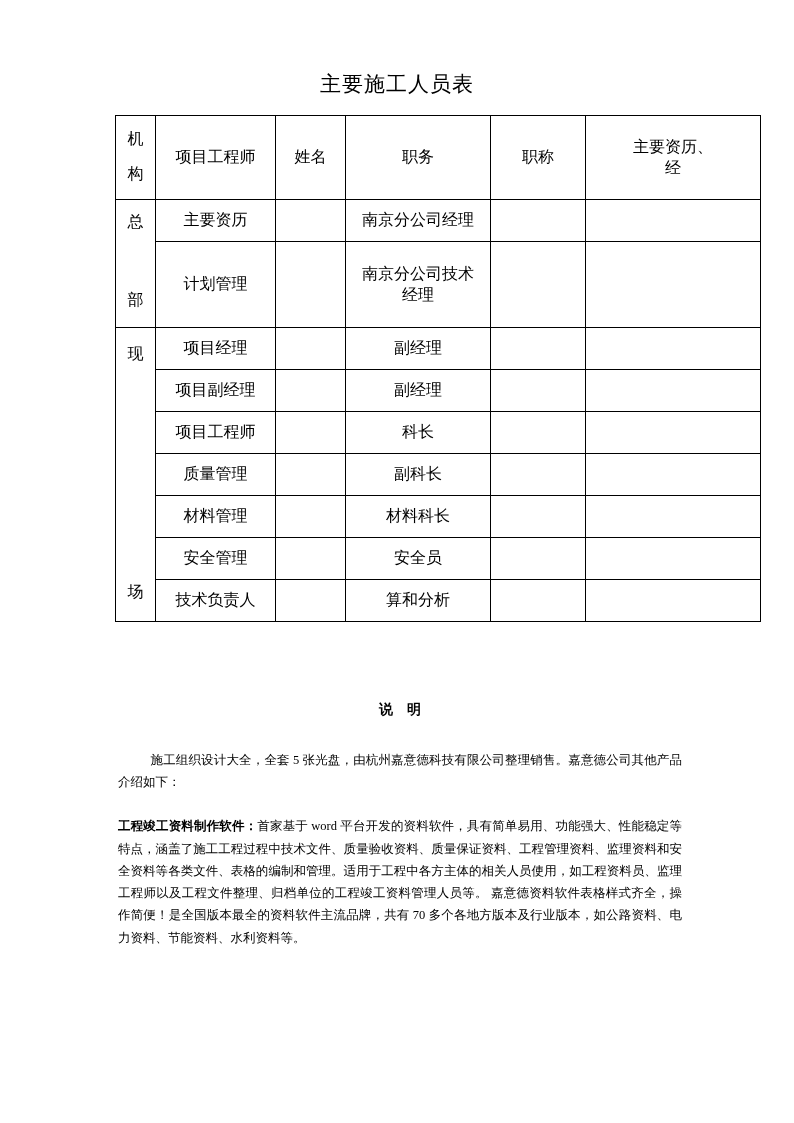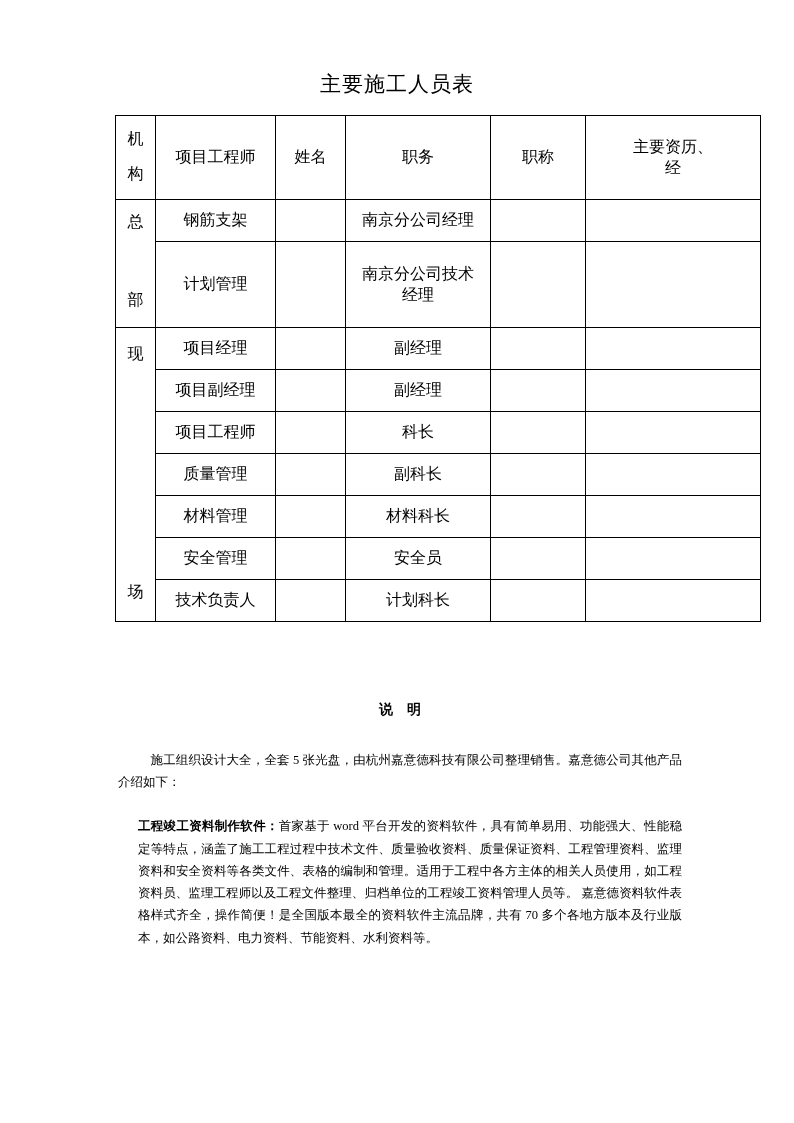--- a/index.html
+++ b/index.html
@@ -62,21 +62,20 @@
     font-size: 14px;
     font-weight: 700;
     margin-bottom: 26px;
   }
   .intro-para {
     text-indent: 2.6em;
     margin-bottom: 22px;
   }
   .product-para {
     margin-bottom: 23px;
-    margin-left: 20px;
   }
   .bold { font-weight: 700; }
 </style>
 </head>
 <body>
 
 <div class="page">
 
   <h1 class="doc-title">主要施工人员表</h1>
 
@@ -105,21 +104,21 @@
 经</td>
       </tr>
 
       <tr class="rh-a">
         <td class="vcell" rowspan="2">
           <div class="vstack pad-md">
             <span>总</span>
             <span>部</span>
           </div>
         </td>
-        <td>钢筋支架</td>
+        <td>主要资历</td>
         <td></td>
         <td>南京分公司经理</td>
         <td></td>
         <td></td>
       </tr>
 
       <tr class="rh-b">
         <td class="pre">计划管理</td>
         <td></td>
         <td class="pre">南京分公司技术
@@ -178,21 +177,21 @@
         <td>安全管理</td>
         <td></td>
         <td>安全员</td>
         <td></td>
         <td></td>
       </tr>
 
       <tr class="rh-a">
         <td>技术负责人</td>
         <td></td>
-        <td>计划科长</td>
+        <td>算和分析</td>
         <td></td>
         <td></td>
       </tr>
     </tbody>
   </table>
 
   <div class="notes">
     <h2 class="notes-heading">说　明</h2>
 
     <p class="intro-para">

